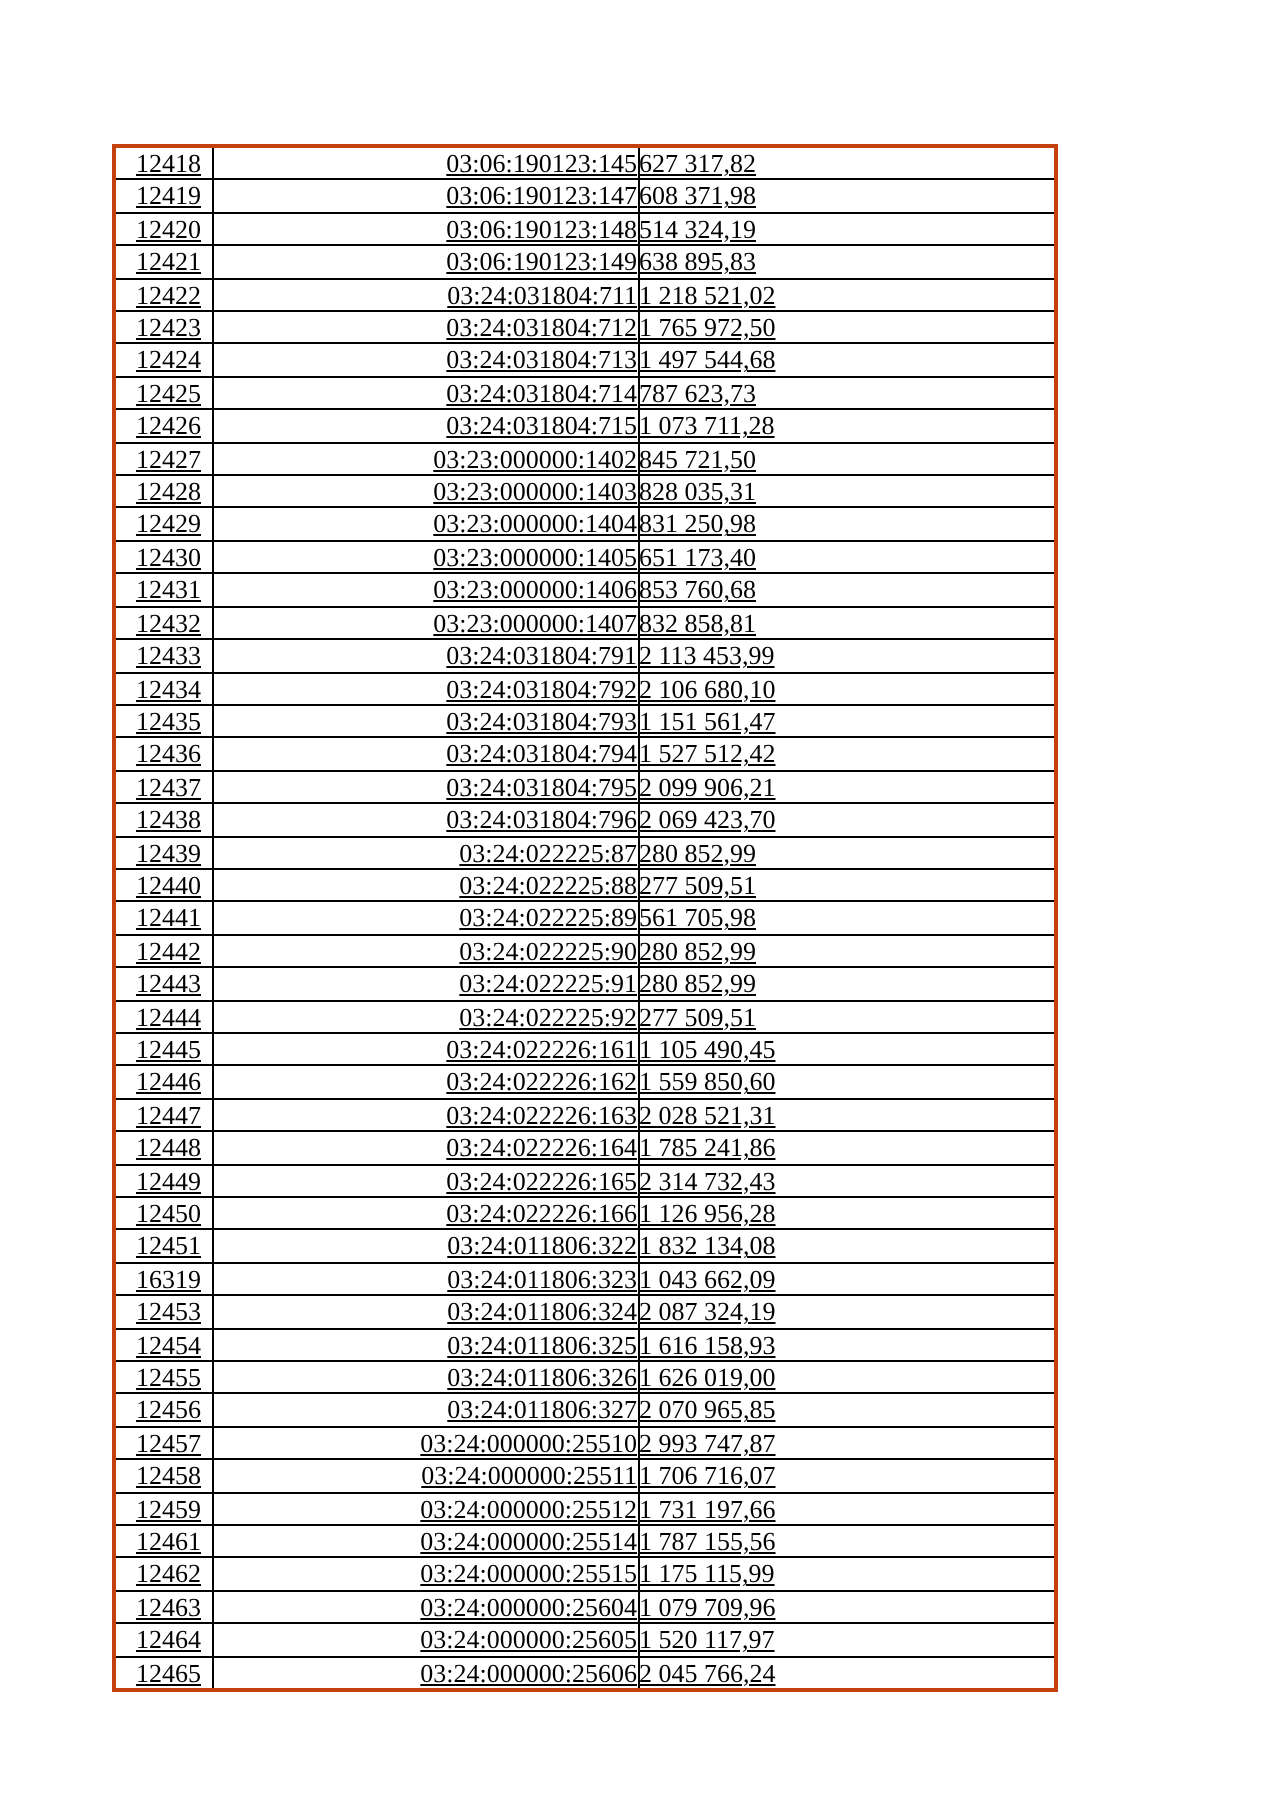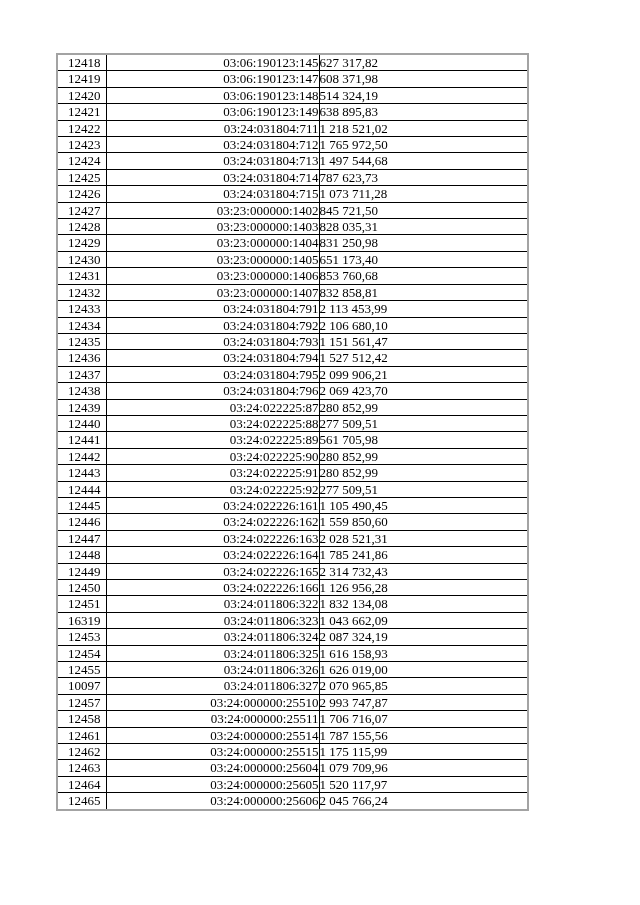--- a/index.html
+++ b/index.html
@@ -12,25 +12,26 @@
     width: 640px;
     height: 905px;
     background: #ffffff;
     overflow: hidden;
     font-family: "Liberation Serif", serif;
     color: #000000;
   }
   table.data {
     position: absolute;
     left: 56px;
-    top: 53px;
+    top: 72px;
     width: 471px;
     border-collapse: collapse;
     table-layout: fixed;
-    border: 2px solid #a3a3a3;
+    border: 2px solid #c2410c;
+    text-decoration: underline;
   }
   table.data col.c0 { width: 49px; }
   table.data col.c1 { width: 213px; }
   table.data col.c2 { width: 209px; }
   table.data td {
     border: 1px solid #000000;
     height: 15.4px;
     padding: 0;
     font-size: 13px;
     line-height: 15.4px;
@@ -246,33 +247,38 @@
           <td>12454</td>
           <td>03:24:011806:325</td>
           <td>1 616 158,93</td>
         </tr>
         <tr>
           <td>12455</td>
           <td>03:24:011806:326</td>
           <td>1 626 019,00</td>
         </tr>
         <tr>
-          <td>10097</td>
+          <td>12456</td>
           <td>03:24:011806:327</td>
           <td>2 070 965,85</td>
         </tr>
         <tr>
           <td>12457</td>
           <td>03:24:000000:25510</td>
           <td>2 993 747,87</td>
         </tr>
         <tr>
           <td>12458</td>
           <td>03:24:000000:25511</td>
           <td>1 706 716,07</td>
+        </tr>
+        <tr>
+          <td>12459</td>
+          <td>03:24:000000:25512</td>
+          <td>1 731 197,66</td>
         </tr>
         <tr>
           <td>12461</td>
           <td>03:24:000000:25514</td>
           <td>1 787 155,56</td>
         </tr>
         <tr>
           <td>12462</td>
           <td>03:24:000000:25515</td>
           <td>1 175 115,99</td>

